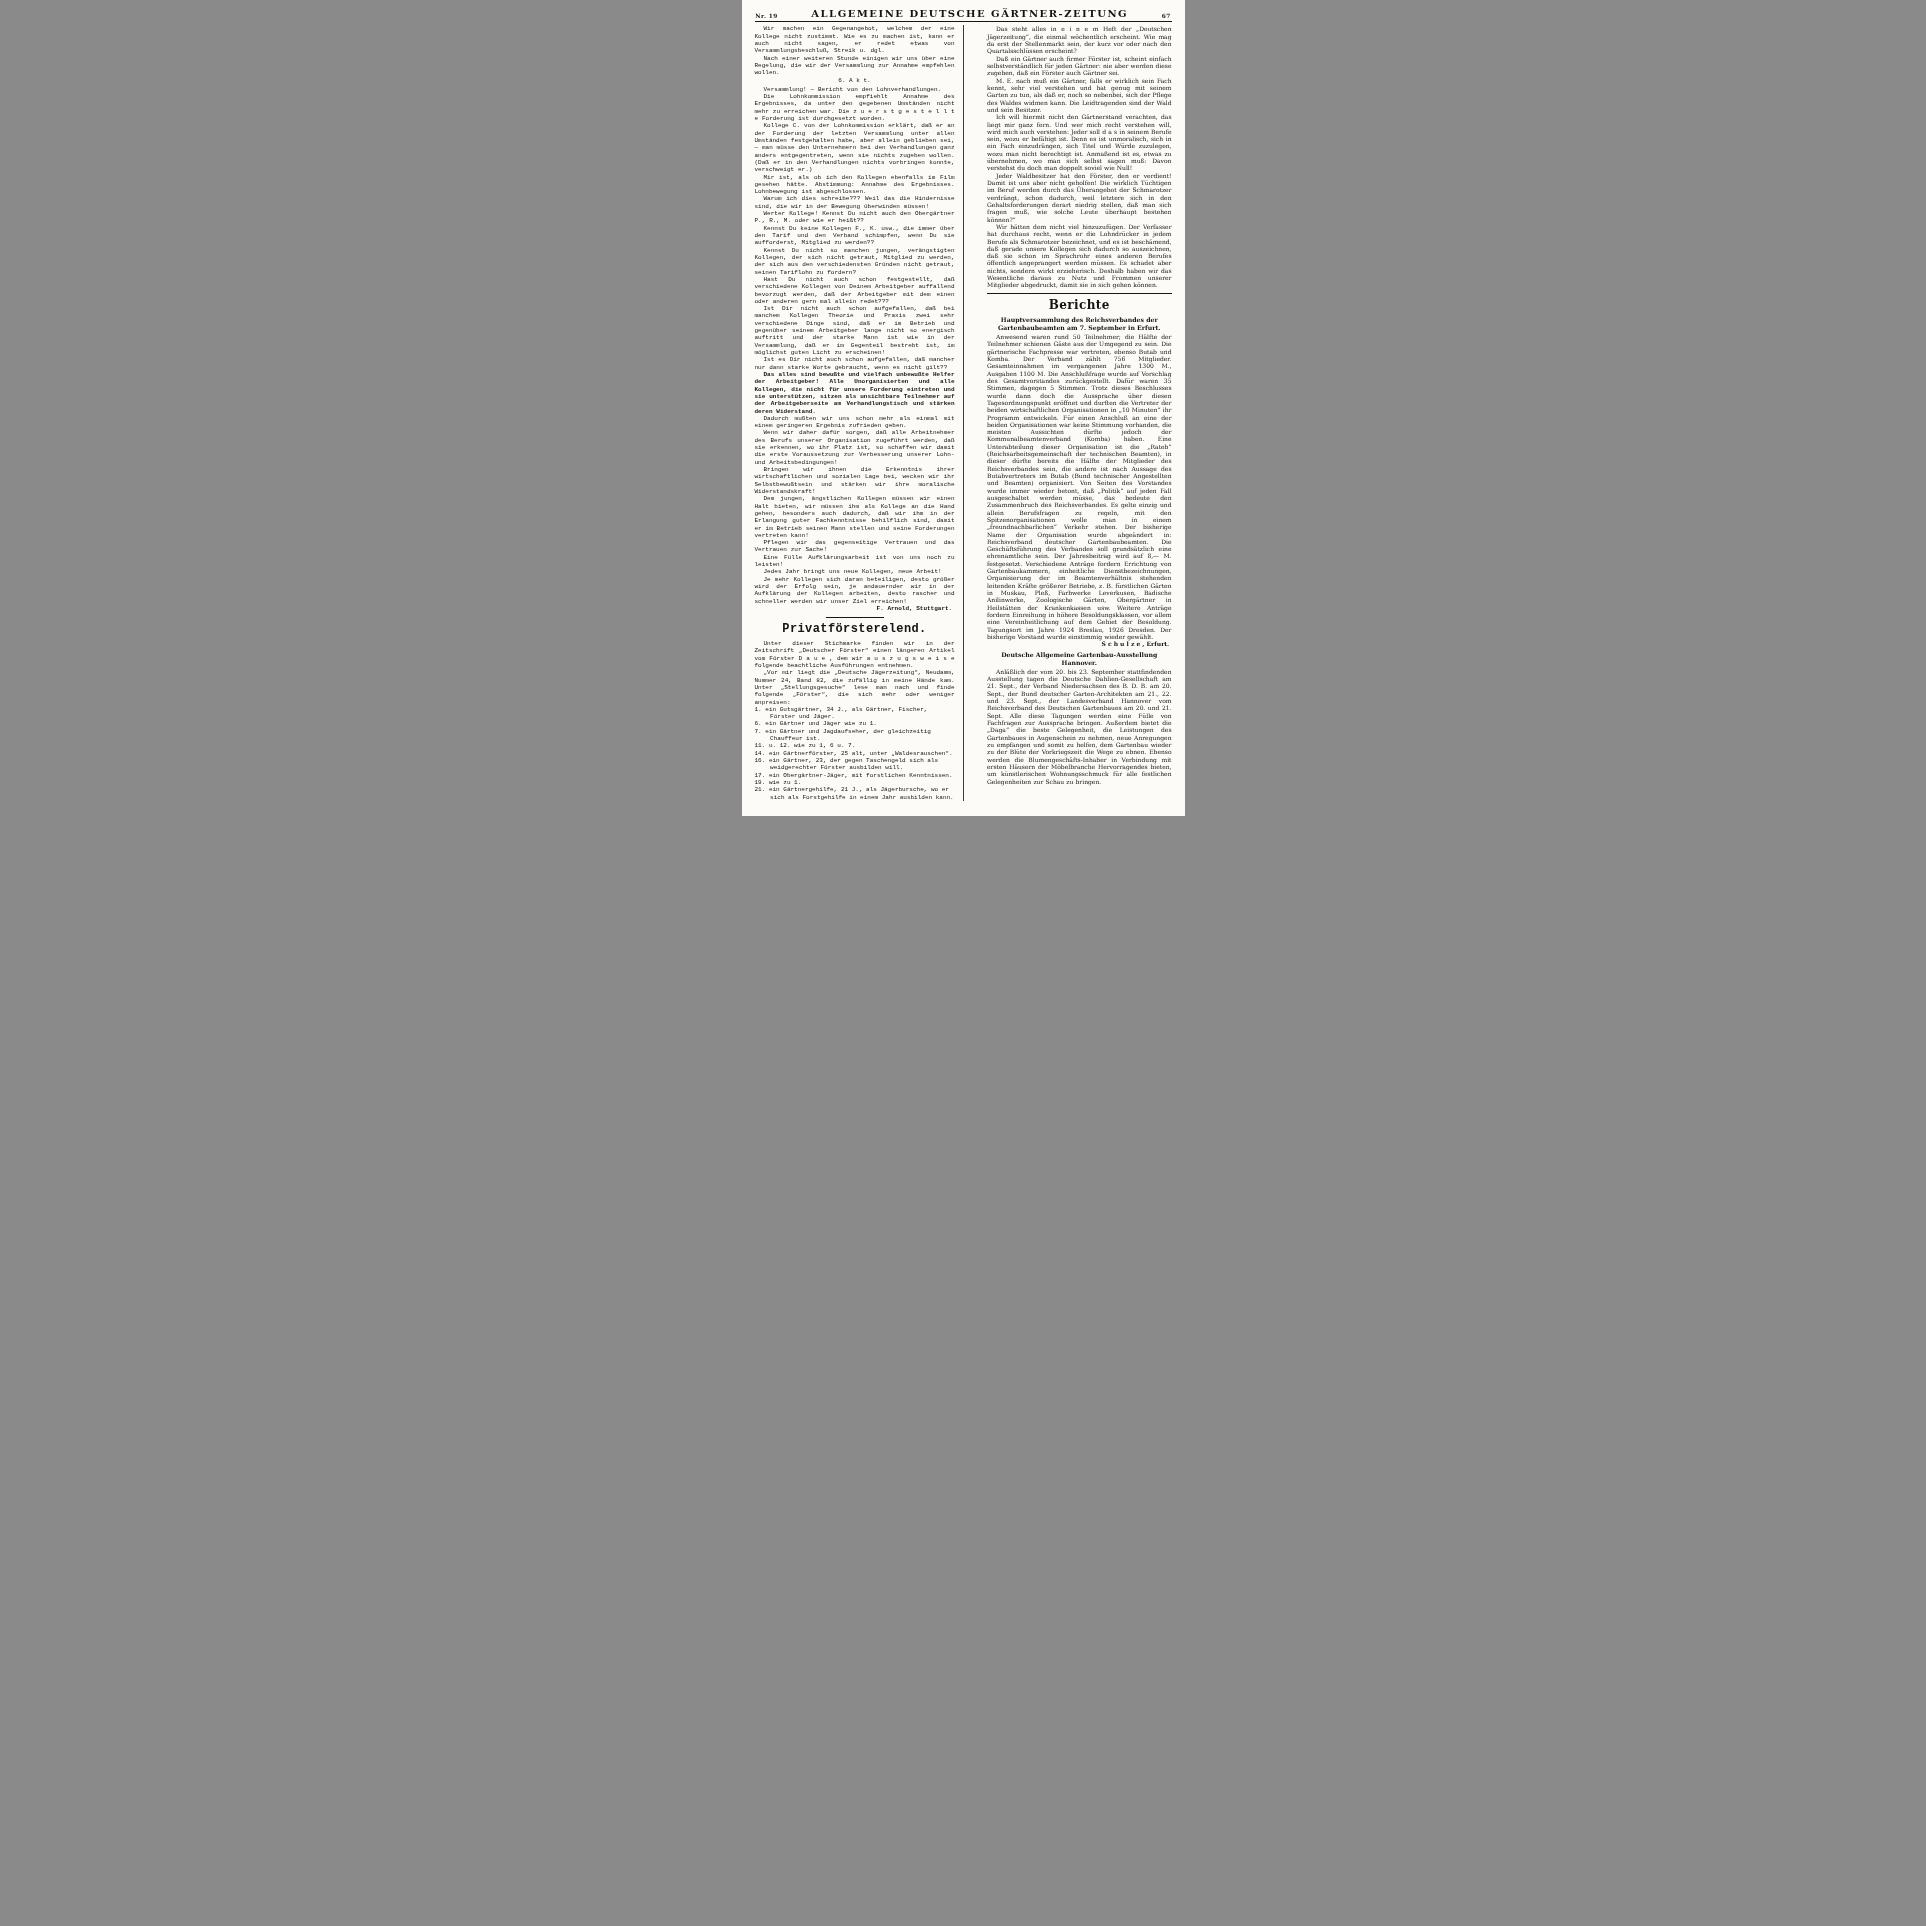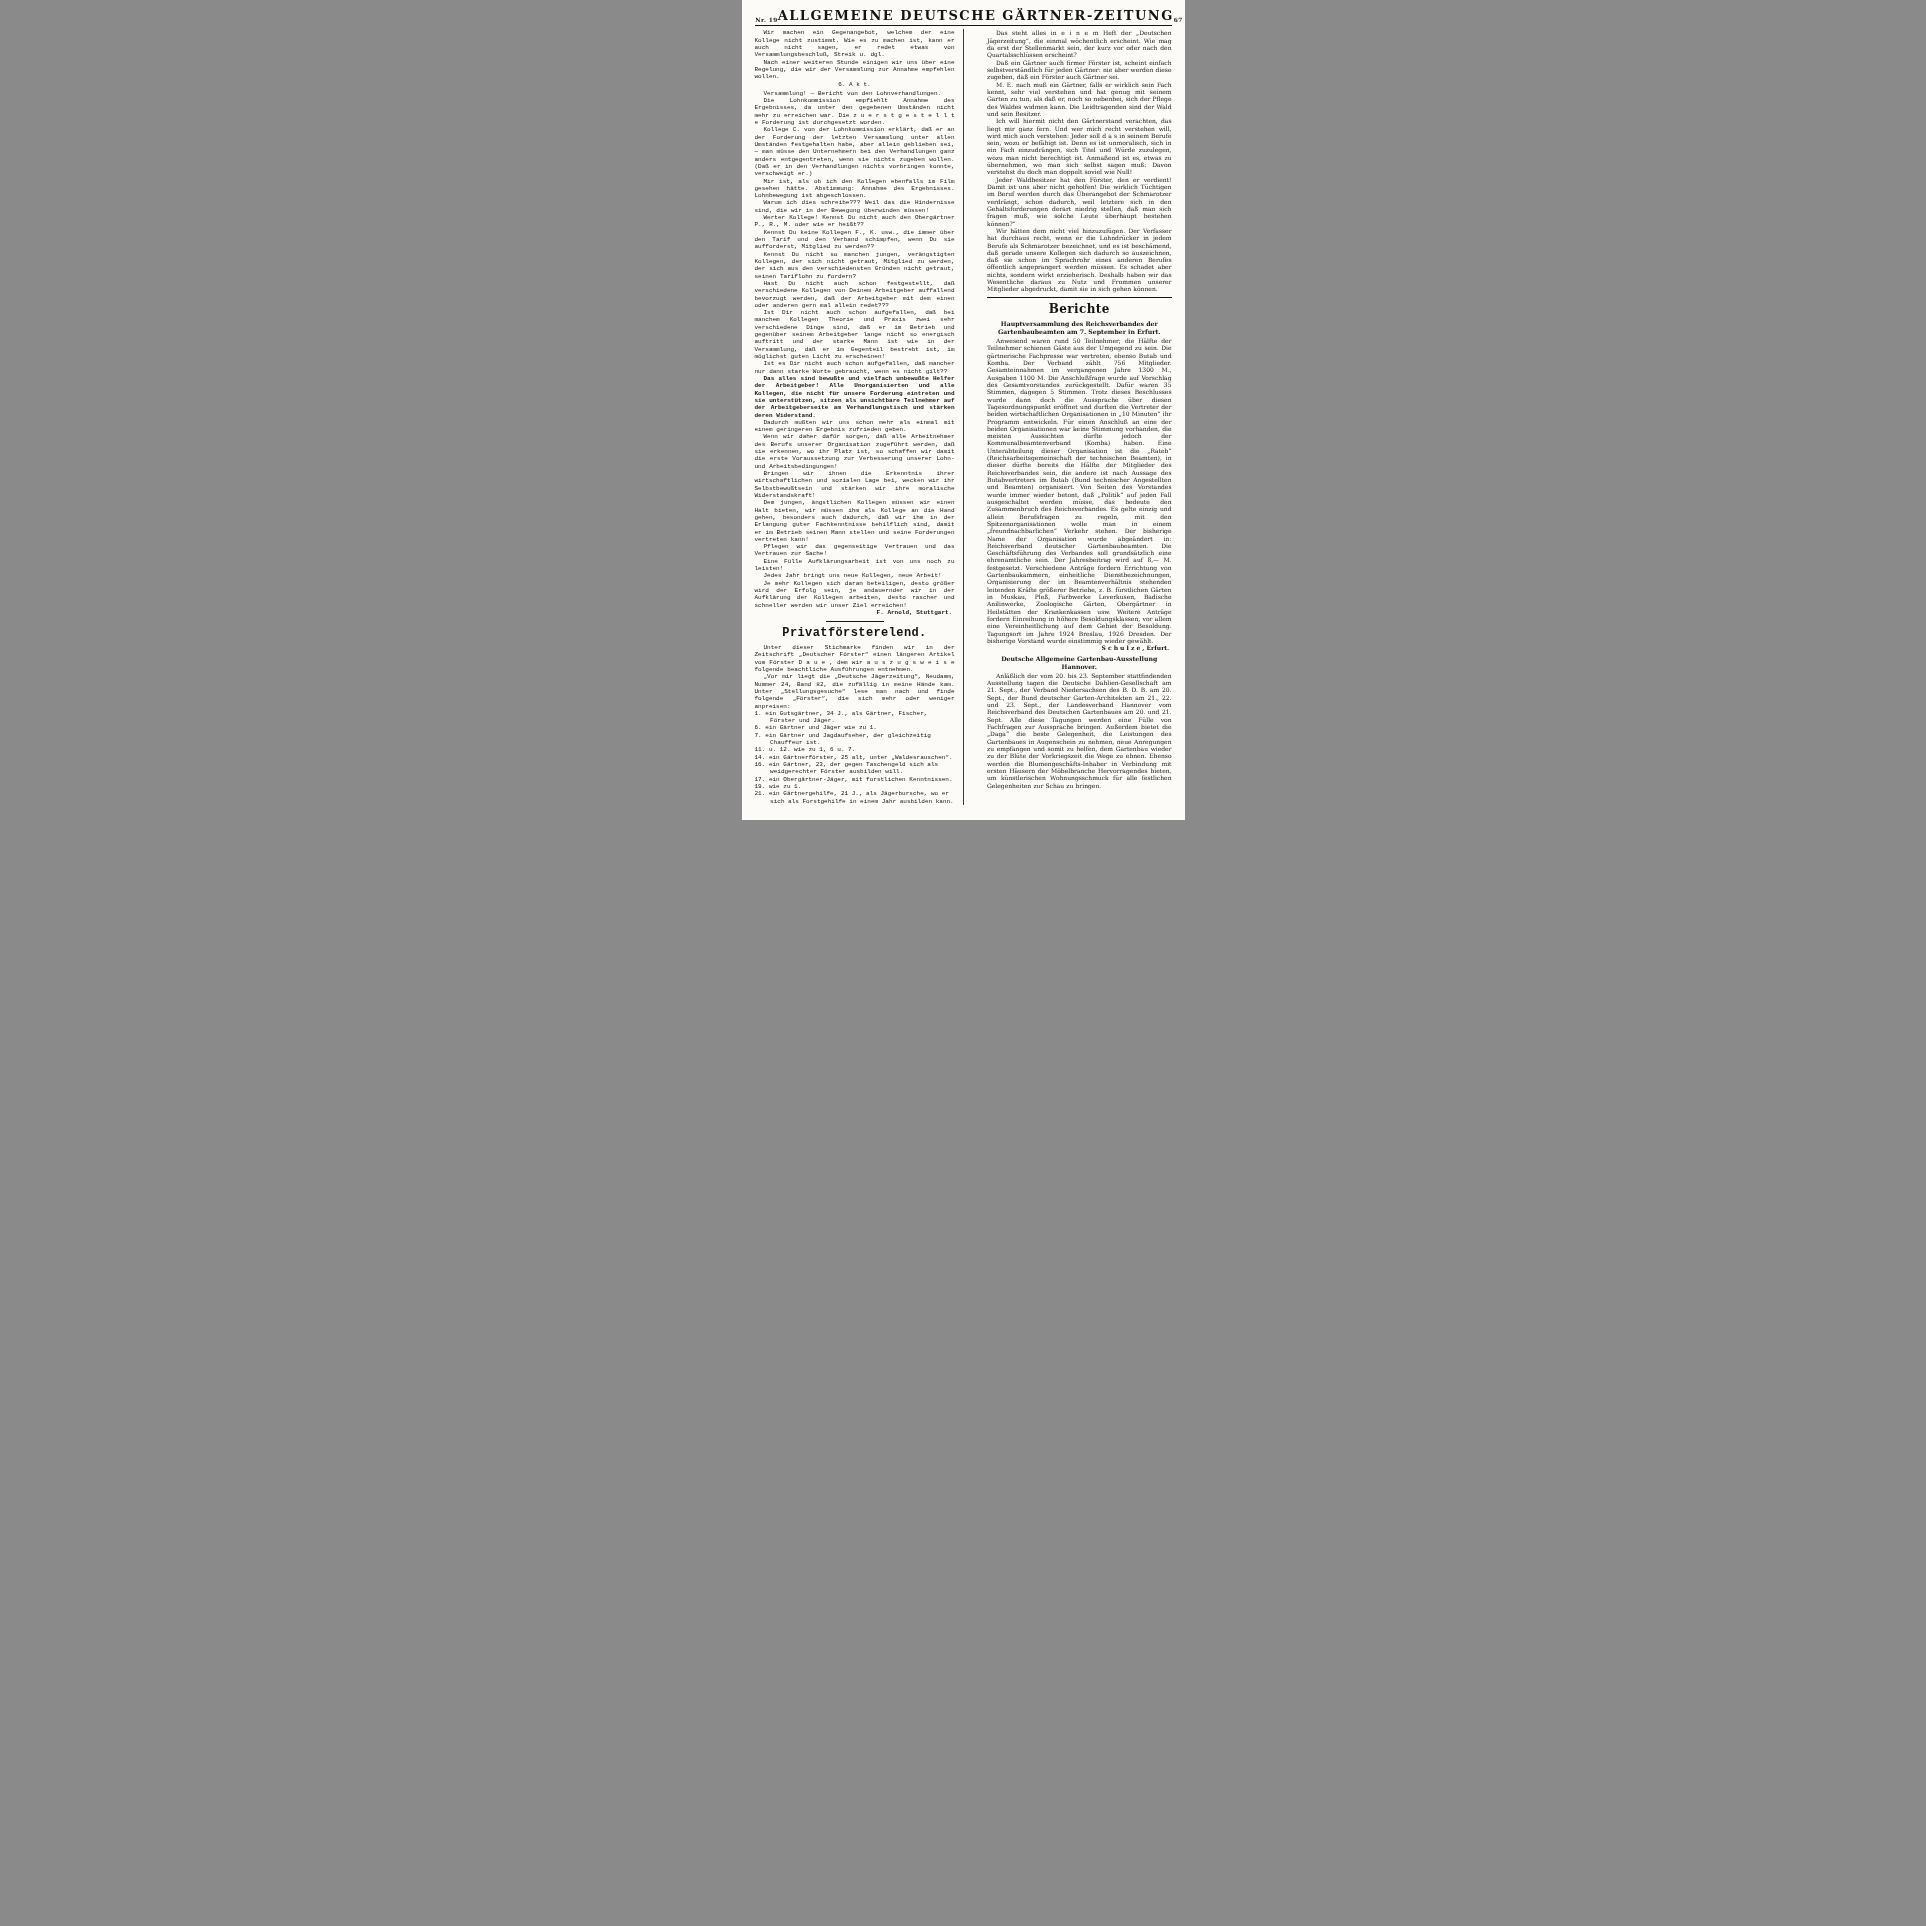--- a/index.html
+++ b/index.html
@@ -27,21 +27,21 @@
     padding: 2.3px 0.8px 1.9px 0.8px;
   }
   .masthead .issue,
   .masthead .pageno {
     font-size: 5.8px;
     font-weight: bold;
     letter-spacing: 0.4px;
     white-space: nowrap;
   }
   .masthead .title {
-    font-size: 13px;
+    font-size: 10px;
     font-weight: bold;
     letter-spacing: 1.5px;
     text-align: center;
     flex: 1;
     white-space: nowrap;
   }
   
   .columns {
     display: flex;
     margin-top: 3.9px;

